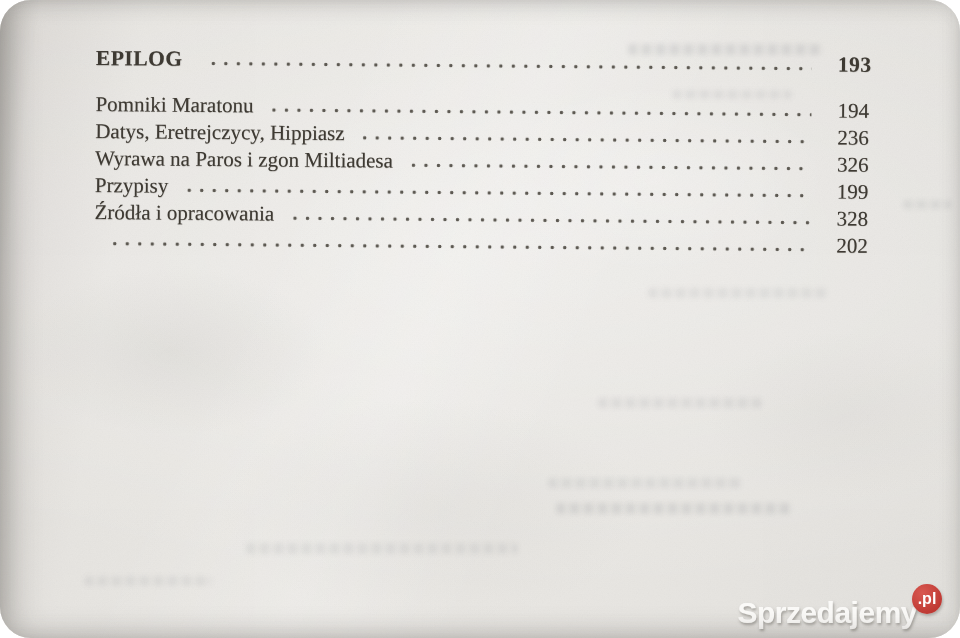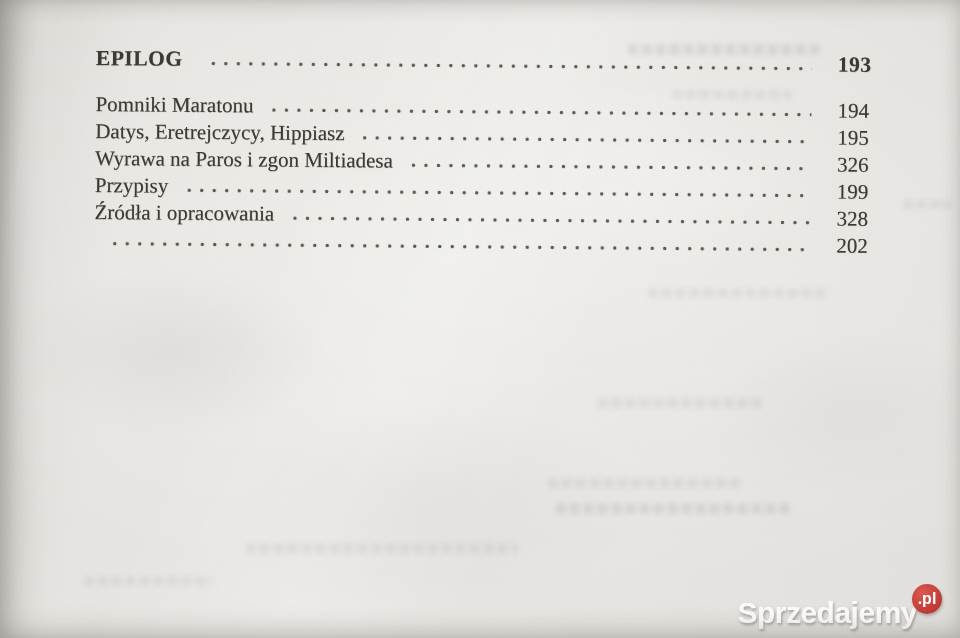--- a/index.html
+++ b/index.html
@@ -2,20 +2,21 @@
 <html><head>
 <meta charset="utf-8">
 <style>
   * { margin:0; padding:0; box-sizing:border-box; }
   html,body { width:960px; height:638px; overflow:hidden; }
   body { font-family:"Liberation Serif", serif; }
 
   .photo {
     position:relative; width:960px; height:638px; overflow:hidden;
     background:#e8e6e2;
+    border-radius:31px;
   }
 
   
   .paper-base {
     position:absolute; inset:0;
     background:
       radial-gradient(140% 90% at 55% 38%, rgba(255,255,255,0.32), rgba(255,255,255,0) 62%),
       linear-gradient(98deg, #c6c3bf 0%, #dddad6 4%, #e7e5e1 14%, #eae8e4 42%, #e7e5e1 70%, #e3e1dd 100%);
   }
   .mottle {
@@ -129,21 +130,21 @@
 
     <div class="row">
       <span class="label">Pomniki Maratonu</span>
       <span class="leader"></span>
       <span class="page">194</span>
     </div>
 
     <div class="row">
       <span class="label">Datys, Eretrejczycy, Hippiasz</span>
       <span class="leader"></span>
-      <span class="page">195</span>
+      <span class="page">236</span>
     </div>
 
     <div class="row">
       <span class="label">Wyrawa na Paros i zgon Miltiadesa</span>
       <span class="leader"></span>
       <span class="page">326</span>
     </div>
 
     <div class="row">
       <span class="label">Przypisy</span>

